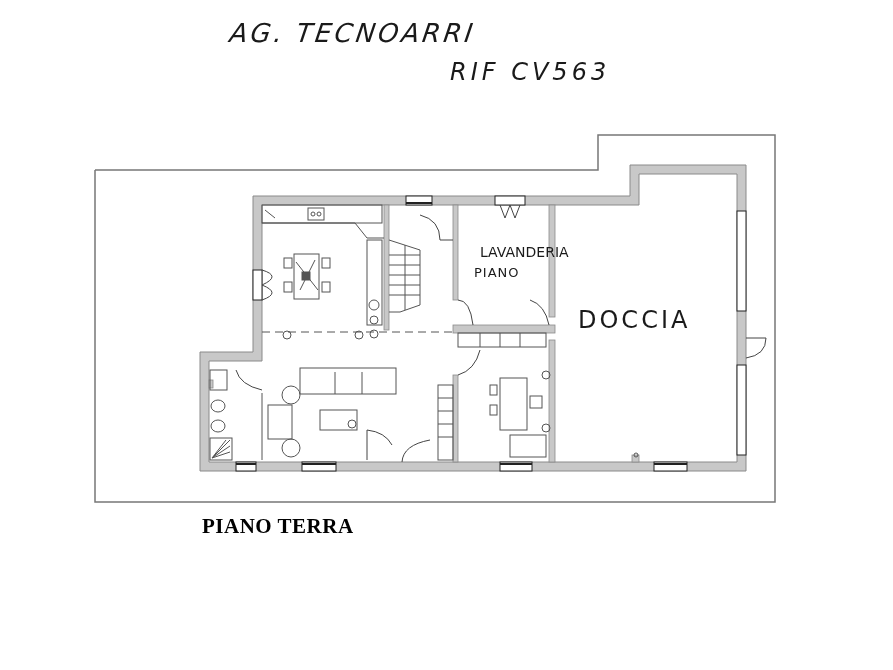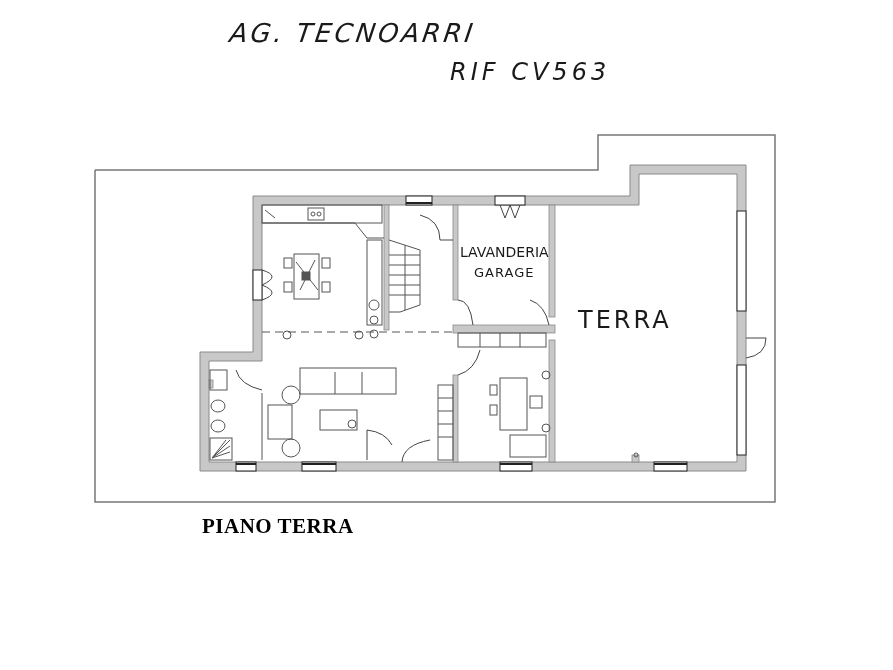--- a/index.html
+++ b/index.html
@@ -3,21 +3,21 @@
 <meta charset="utf-8">
 <style>
   html, body { margin:0; padding:0; background:#ffffff; }
   body { width:893px; height:670px; position:relative; overflow:hidden; font-family:"Liberation Serif", serif; }
   .handwritten { position:absolute; font-family:"DejaVu Sans", sans-serif; color:#1a1a1a; font-weight:normal; letter-spacing:2px; }
   #header-note { left:230px; top:18px; font-size:26px; font-style:italic; transform:skewX(-8deg); letter-spacing:3px; }
   #header-ref { left:450px; top:22px; font-size:24px; font-style:italic; letter-spacing:4px;margin-top:36px; }
   #plan-title { position:absolute; left:202px; top:514px; font-family:"Liberation Serif", serif; font-weight:bold; font-size:21px; color:#000000; letter-spacing:0.5px; }
   svg#plan { position:absolute; left:0; top:0; }
   .room-label { position:absolute; font-family:"DejaVu Sans", sans-serif; color:#1a1a1a; }
-  #label-lav { left:460px; top:244px; font-size:14px; letter-spacing:0px; }
+  #label-lav { left:480px; top:244px; font-size:14px; letter-spacing:0px; }
   #label-doccia { left:474px; top:265px; font-size:13px; letter-spacing:1px; }
   #label-garage { left:578px; top:306px; font-size:24px; letter-spacing:3px; }
 </style>
 </head>
 <body>
 
 <div id="header-note" class="handwritten">AG. TECNOARRI</div>
 <div id="header-ref" class="handwritten">RIF CV563</div>
 
 <svg id="plan" width="893" height="670" viewBox="0 0 893 670">
@@ -163,16 +163,16 @@
     <rect x="530" y="396" width="12" height="12"></rect>
     <rect x="510" y="435" width="36" height="22"></rect>
     <rect x="458" y="333" width="88" height="14"></rect>
     <line x1="480" y1="333" x2="480" y2="347"></line>
     <line x1="500" y1="333" x2="500" y2="347"></line>
     <line x1="520" y1="333" x2="520" y2="347"></line>
   </g>
 </svg>
 
 <div id="label-lav" class="room-label">LAVANDERIA</div>
-<div id="label-doccia" class="room-label">GARAGE</div>
-<div id="label-garage" class="room-label">TERRA</div>
+<div id="label-doccia" class="room-label">PIANO</div>
+<div id="label-garage" class="room-label">DOCCIA</div>
 
 <div id="plan-title">PIANO TERRA</div>
 
 </body></html>

